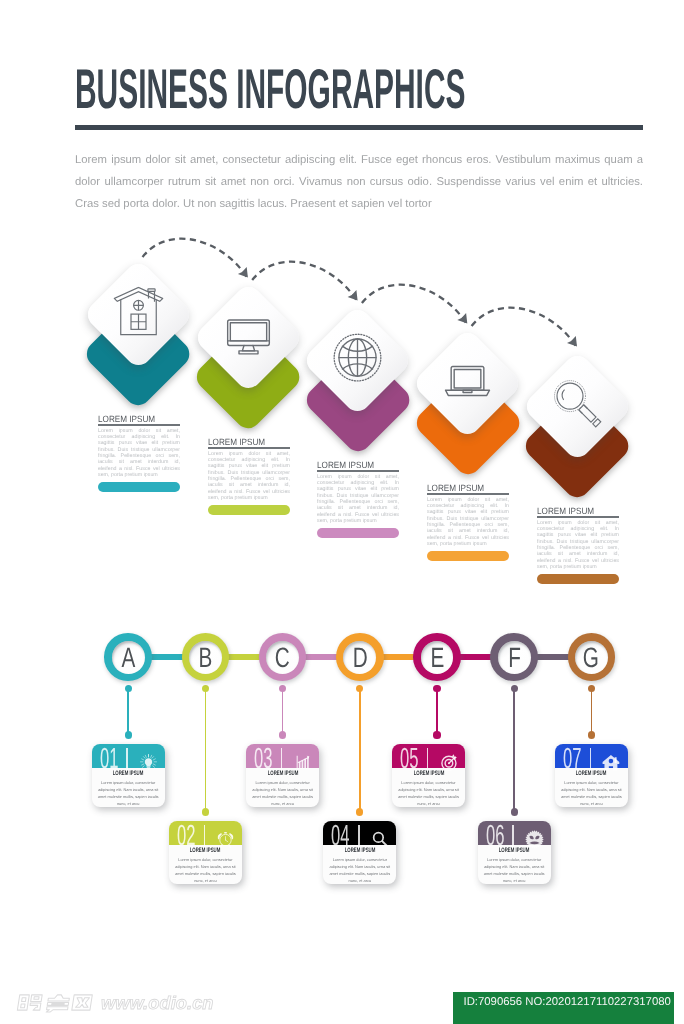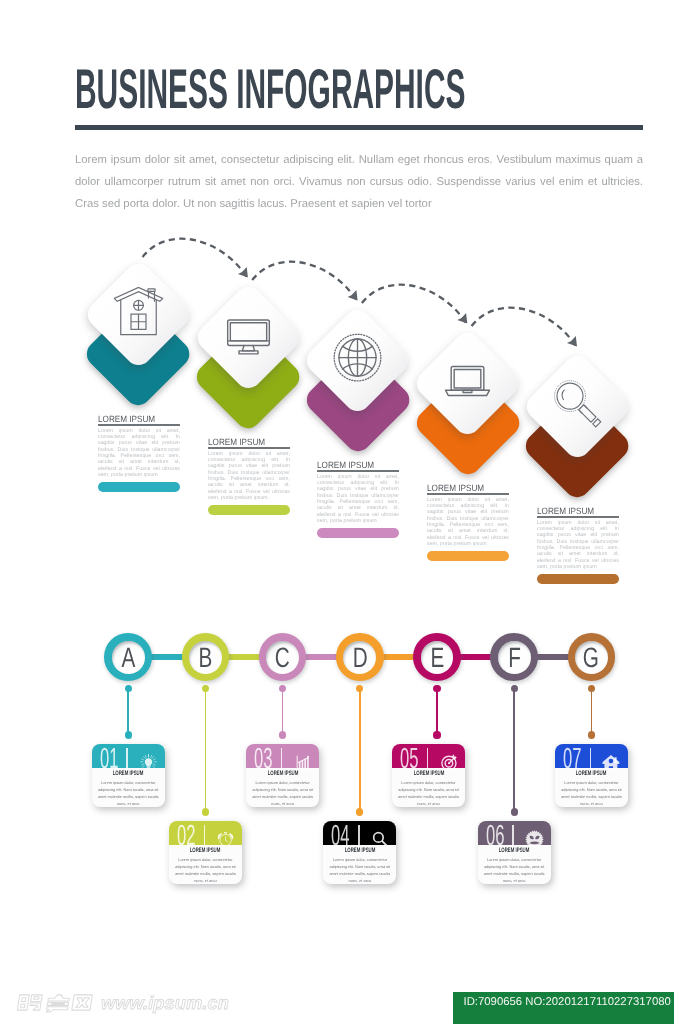--- a/index.html
+++ b/index.html
@@ -66,21 +66,21 @@
   .idbox span{position:absolute;left:11px;top:4.8px;font-size:11.35px;color:#f4f4f4;letter-spacing:0px;
         line-height:13px;white-space:nowrap;}
 </style>
 </head>
 <body>
 
 <div id="page">
 
   <div class="title">BUSINESS INFOGRAPHICS</div>
   <div class="rule"></div>
-  <div class="lead">Lorem ipsum dolor sit amet, consectetur adipiscing elit. Nullam eget rhoncus eros. Vestibulum maximus quam a dolor ullamcorper rutrum sit amet non orci. Vivamus non cursus odio. Suspendisse varius vel enim et ultricies. Cras sed porta dolor. Ut non sagittis lacus. Praesent et sapien vel tortor</div>
+  <div class="lead">Lorem ipsum dolor sit amet, consectetur adipiscing elit. Fusce eget rhoncus eros. Vestibulum maximus quam a dolor ullamcorper rutrum sit amet non orci. Vivamus non cursus odio. Suspendisse varius vel enim et ultricies. Cras sed porta dolor. Ut non sagittis lacus. Praesent et sapien vel tortor</div>
 
   <div id="arrows">
       <svg width="684" height="1024" style="position:absolute;left:0;top:0;overflow:visible">
         <path d="M 142.5 257 C 168.5 224 221.7 238.5 246.7 277" fill="none" stroke="#585d63" stroke-width="2.3" stroke-dasharray="6.2 4.4" stroke-linecap="butt"></path>
         <path d="M 246.7 267 L 247.89999999999998 277.5 L 237.89999999999998 274.1 L 242.1 272 Z" fill="#5f646a"></path>
         <path d="M 252.2 280 C 278.2 247 331.4 261.5 356.4 300" fill="none" stroke="#585d63" stroke-width="2.3" stroke-dasharray="6.2 4.4" stroke-linecap="butt"></path>
         <path d="M 356.4 290 L 357.59999999999997 300.5 L 347.59999999999997 297.1 L 351.79999999999995 295 Z" fill="#5f646a"></path>
         <path d="M 361.9 303 C 387.9 270 441.1 284.5 466.1 323" fill="none" stroke="#585d63" stroke-width="2.3" stroke-dasharray="6.2 4.4" stroke-linecap="butt"></path>
         <path d="M 466.1 313 L 467.3 323.5 L 457.3 320.1 L 461.5 318 Z" fill="#5f646a"></path>
         <path d="M 471.6 326 C 497.6 293 550.8 307.5 575.8 346" fill="none" stroke="#585d63" stroke-width="2.3" stroke-dasharray="6.2 4.4" stroke-linecap="butt"></path>
@@ -355,17 +355,17 @@
   <div class="wm-logo"><svg width="81" height="21" viewBox="0 0 164 44" fill="#ffffff" stroke="#dcdcdd" stroke-width="2.2" stroke-linejoin="round">
         <g transform="skewX(-9)">
           <path d="M6 6 h20 v32 h-20 Z M12 12 h8 v8 h-8 Z M12 25 h8 v8 h-8 Z"></path>
           <path d="M31 6 h22 v14 h-22 Z M37 10 h10 v5 h-10 Z M31 23 h22 v15 h-14 l5-6 h3 v-4 h-16 Z"></path>
           <path d="M67 13 h13 l5-7 h8 l5 7 h13 v6 h-44 Z"></path>
           <path d="M67 22 h44 v6 h-44 Z M76 24 h26 v2 h-26 Z"></path>
           <path d="M67 31 h44 v6 h-30 l-6 5 h-8 l6-5 h-6 Z"></path>
           <path d="M120 6 h38 v32 h-38 Z M127 12 h10 l3 9 3-9 h10 l-7 11 7 9 h-9 l-4-6 -4 6 h-9 l7-9 Z"></path>
         </g>
       </svg></div>
-  <div class="wm-text">www.ipsum.cn</div>
+  <div class="wm-text">www.odio.cn</div>
   <div class="idbox">
     <span>ID:7090656 NO:20201217110227317080</span>
   </div>
 </div>
 
 </body></html>

